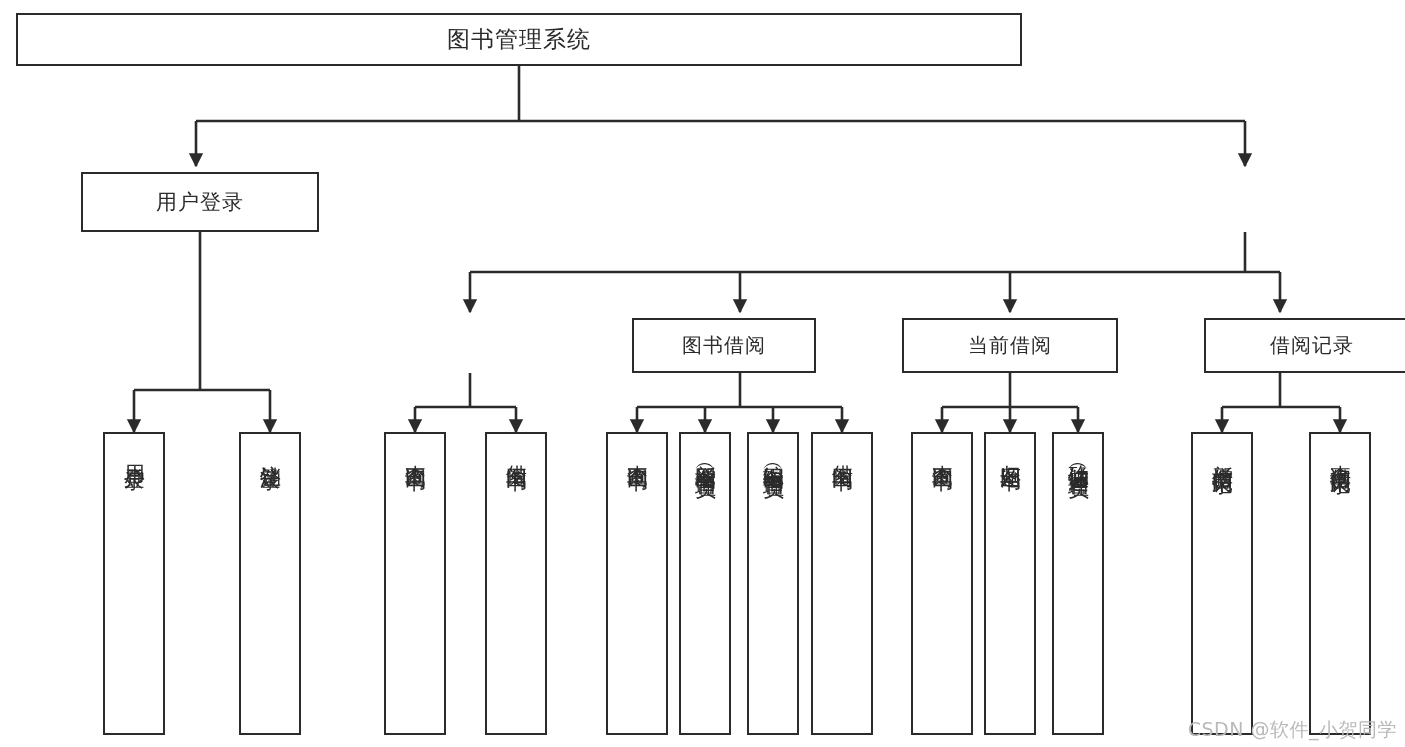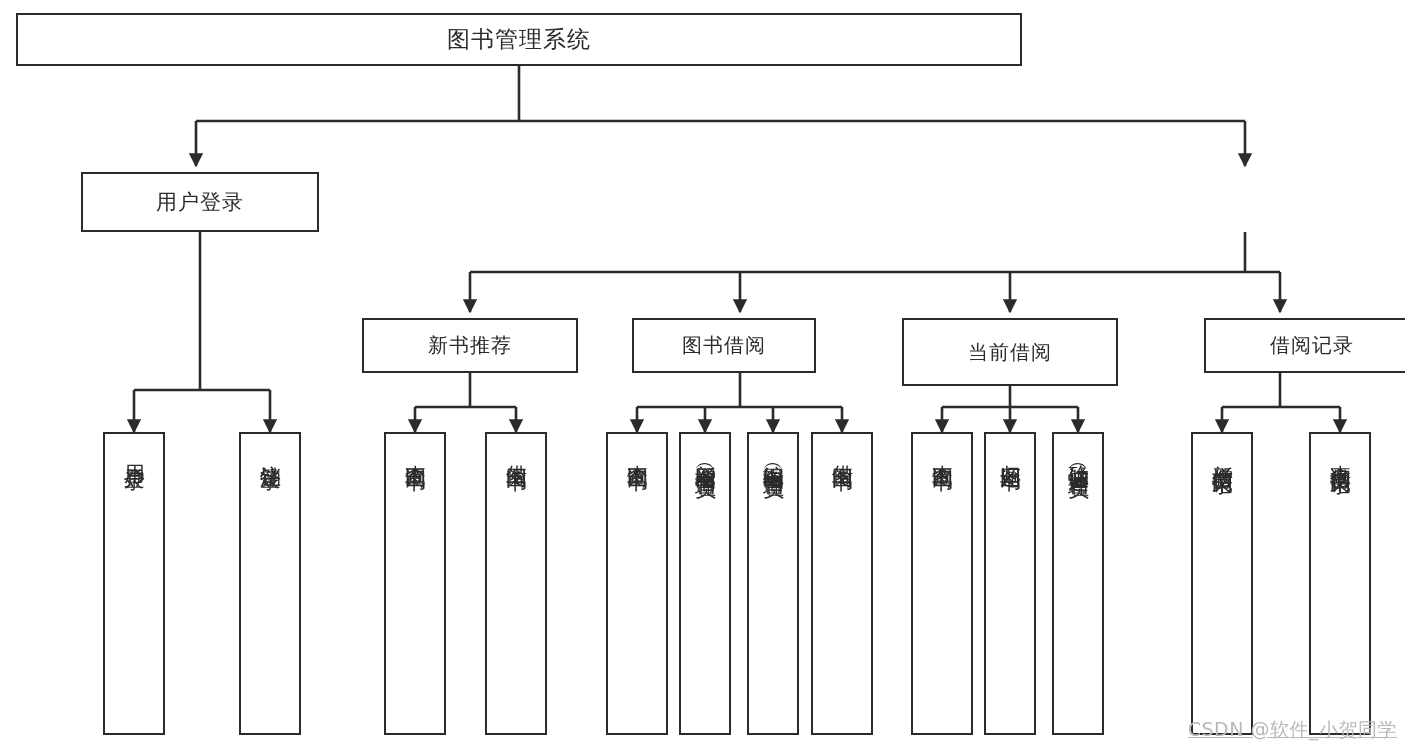--- a/index.html
+++ b/index.html
@@ -51,21 +51,20 @@
   }
   .watermark{
     position:absolute;
     right:8px;
     bottom:4px;
     font-size:19px;
     color:#b9b9b9;
     letter-spacing:0.5px;
     z-index:3;
     white-space:nowrap;
-    text-decoration:underline;
   }
 </style>
 </head>
 <body>
 
 <div id="canvas">
 
   <svg id="wires" viewBox="0 0 1405 747" xmlns="http://www.w3.org/2000/svg">
     <defs>
       <marker id="arrow" viewBox="0 0 10 10" refX="9" refY="5" markerWidth="5.5" markerHeight="5.5" orient="auto-start-reverse">
@@ -117,27 +116,24 @@
   </svg>
 
   <div class="node root" style="left:16px;top:13px;width:1006px;height:53px;">
     <span>图书管理系统</span>
   </div>
 
   <div class="node lvl2" style="left:81px;top:172px;width:238px;height:60px;">
     <span>用户登录</span>
   </div>
 
-  <div class="node lvl3" style="left:362px;top:318px;width:216px;height:55px;">
-    <span>新书推荐</span>
-  </div>
   <div class="node lvl3" style="left:632px;top:318px;width:184px;height:55px;">
     <span>图书借阅</span>
   </div>
-  <div class="node lvl3" style="left:902px;top:318px;width:216px;height:68px;">
+  <div class="node lvl3" style="left:902px;top:318px;width:216px;height:55px;">
     <span>当前借阅</span>
   </div>
   <div class="node lvl3" style="left:1172px;top:318px;width:216px;height:55px;margin-left:32px;">
     <span>借阅记录</span>
   </div>
 
   <div class="node leaf" style="left:103px;top:432px;width:62px;height:303px;">
     <span class="vtext">用户登录</span>
   </div>
   <div class="node leaf" style="left:239px;top:432px;width:62px;height:303px;">

